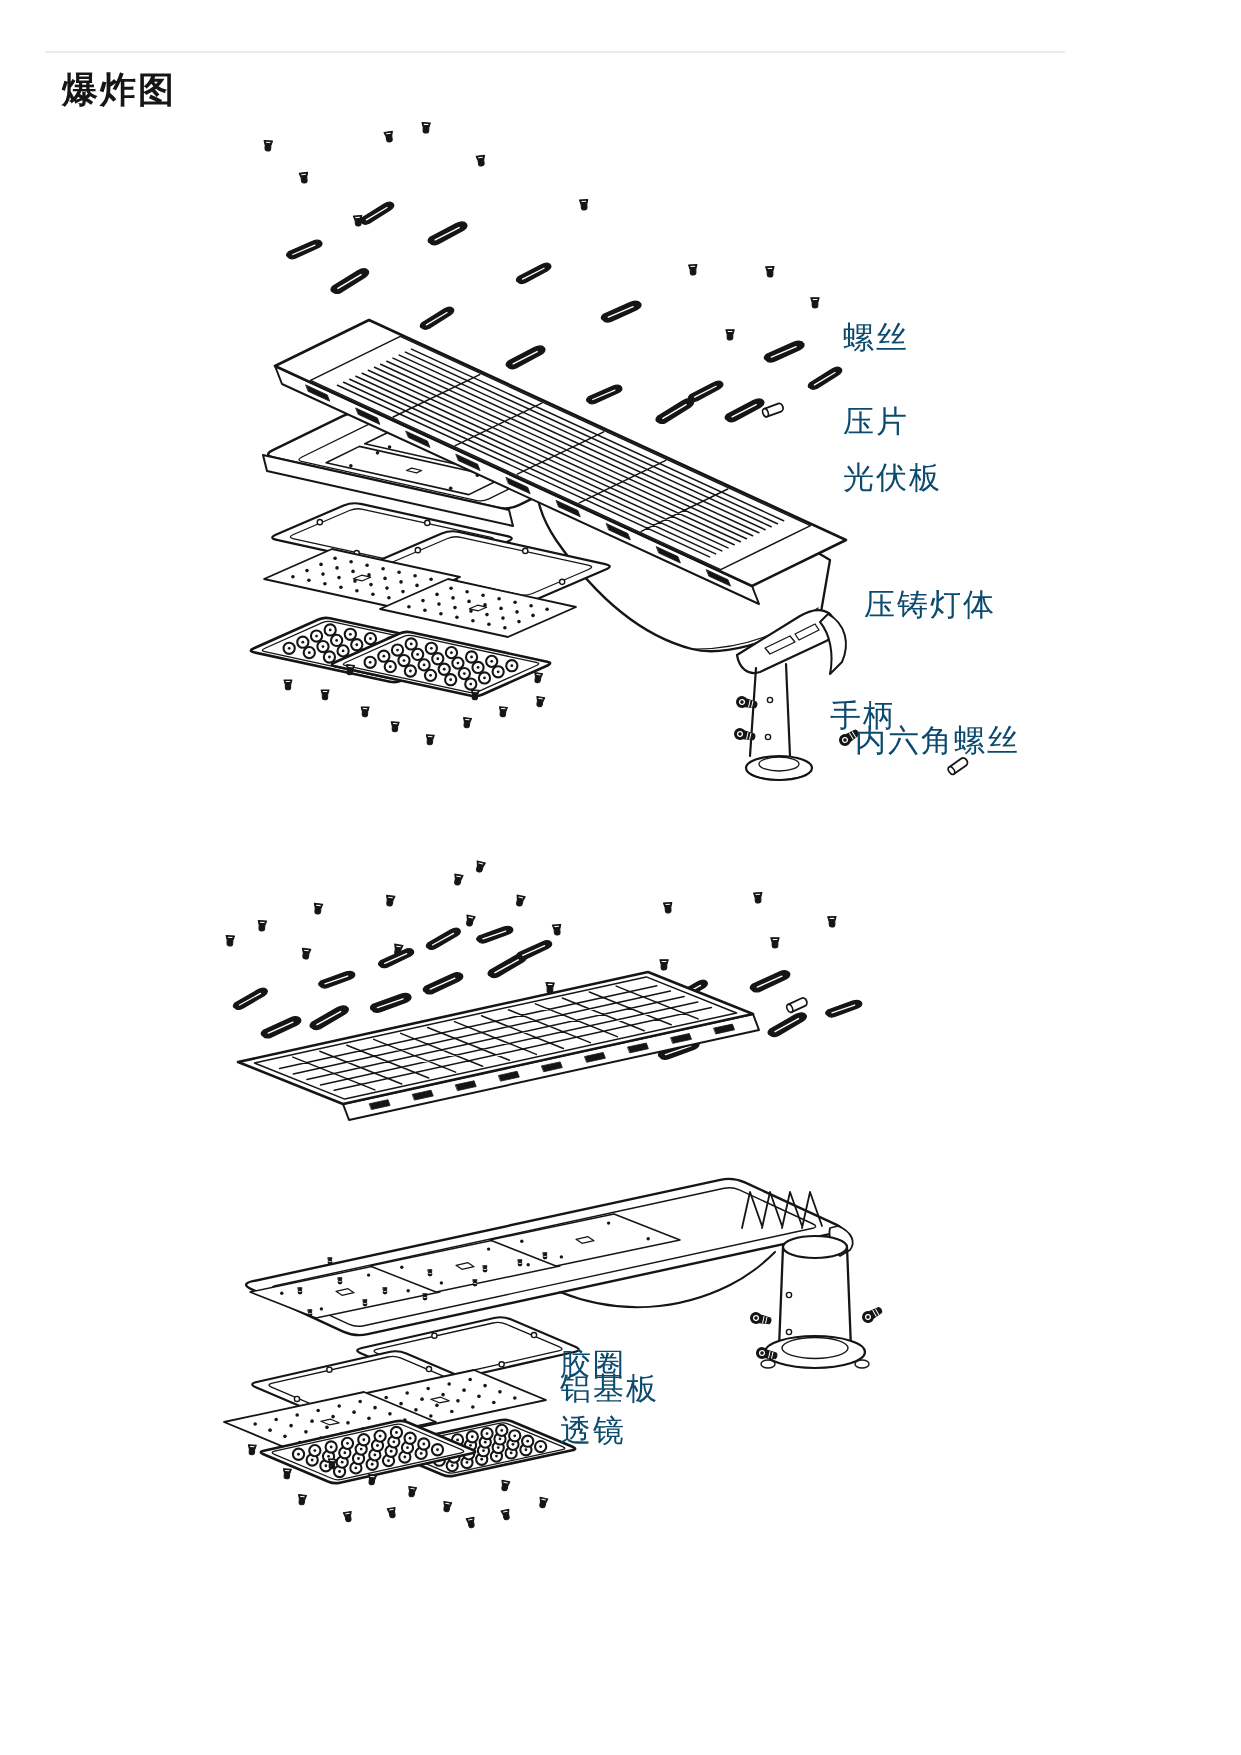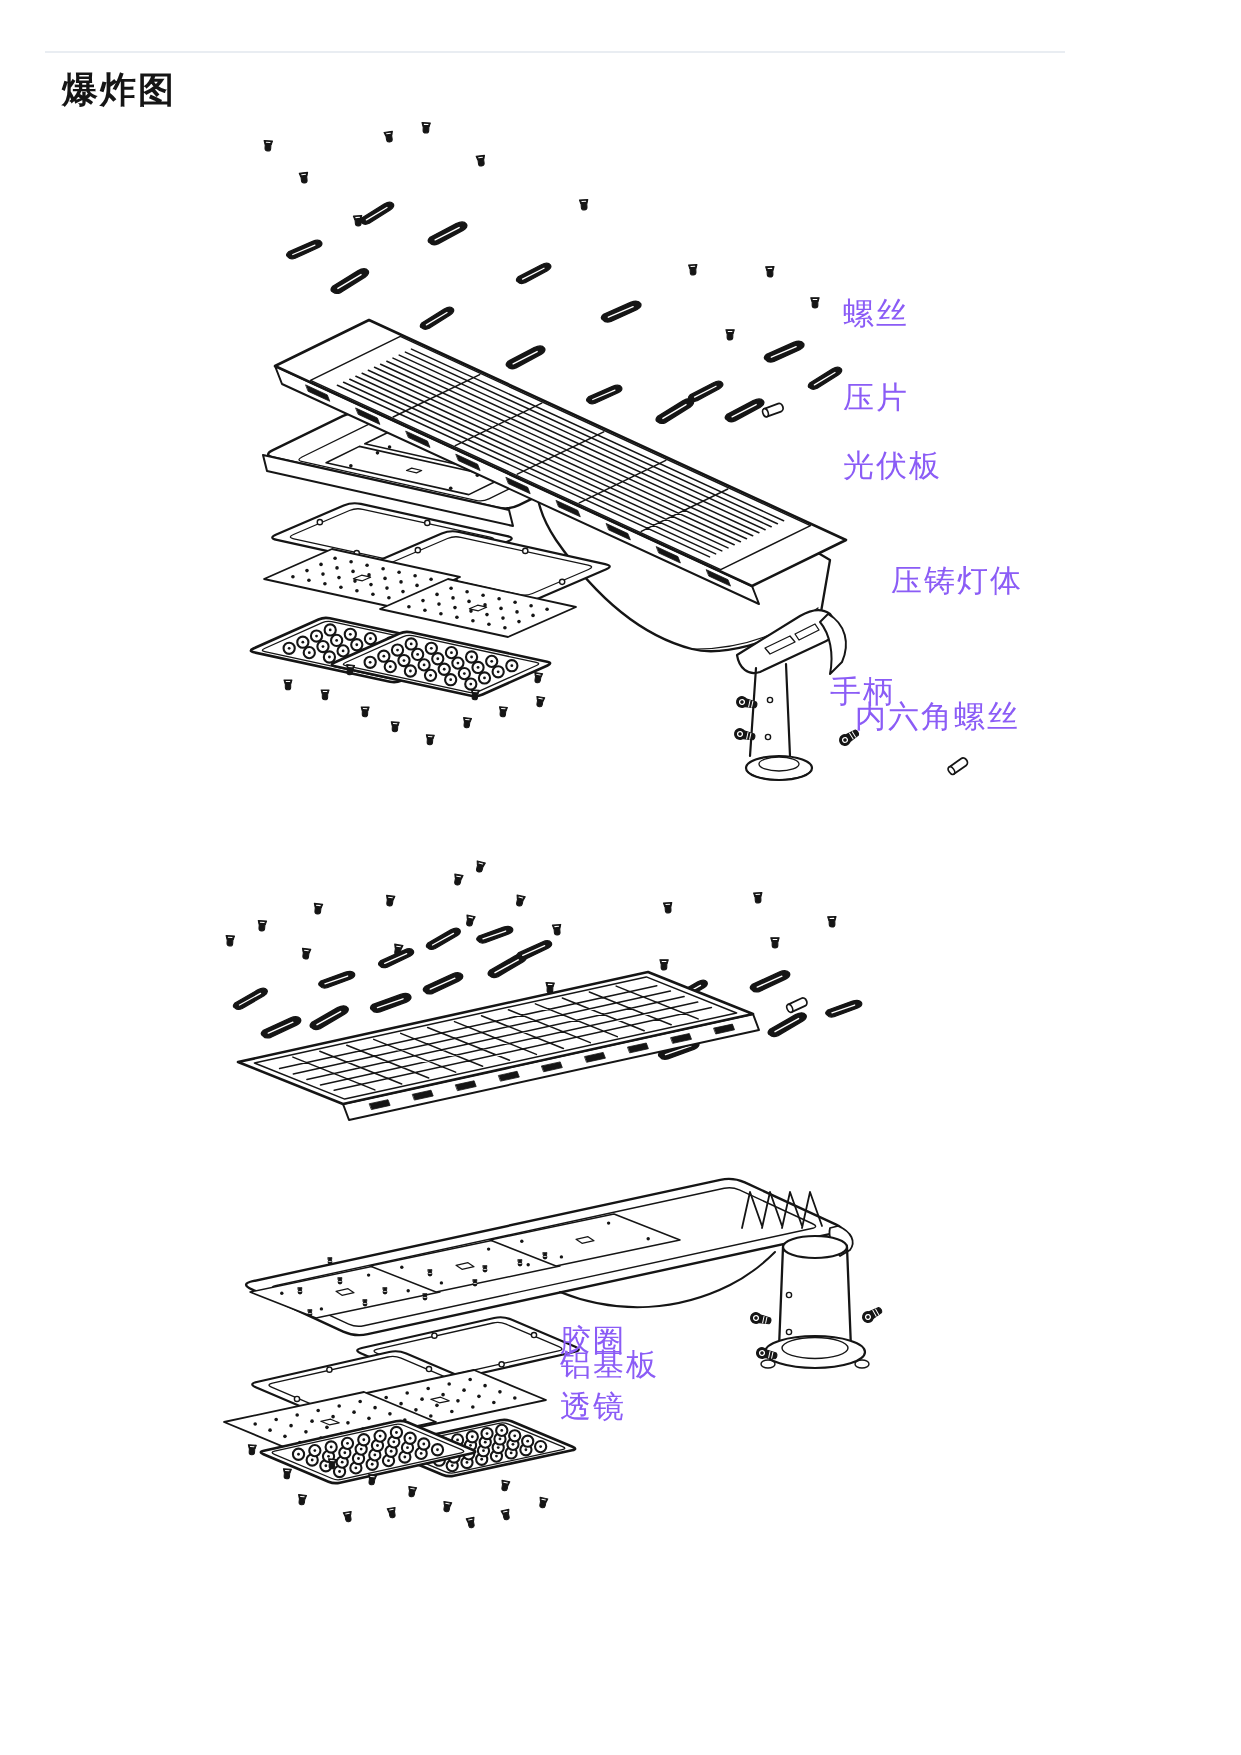--- a/index.html
+++ b/index.html
@@ -1,21 +1,21 @@
 <!DOCTYPE html>
 <html><head>
 <meta charset="utf-8">
 <style>
   html,body{margin:0;padding:0;background:#fff;}
   .page{position:relative;width:1241px;height:1755px;background:#fff;overflow:hidden;
         font-family:Liberation Sans, sans-serif;}
   .top-rule{position:absolute;left:45px;top:51px;width:1020px;height:2px;background:#e9edf2;}
   .page-title{position:absolute;left:62px;top:66px;font-size:36px;font-weight:600;
               color:#151515;letter-spacing:2px;white-space:nowrap;}
-  .label{position:absolute;font-size:31px;color:#8b5cf6;letter-spacing:2px;white-space:nowrap;}
+  .label{position:absolute;font-size:31px;color:#0c4a6e;letter-spacing:2px;white-space:nowrap;margin-top:24px;}
   svg{position:absolute;left:0;top:0;}
 </style>
 </head>
 <body>
 
 <div class="page">
   <div class="top-rule"></div>
   <div class="page-title">爆炸图</div>
 
   <svg id="art" width="1241" height="1755" viewBox="0 0 1241 1755">
@@ -998,21 +998,21 @@
             <path d="M-4,-5 L4,-5 L3,-1.6 L-3,-1.6 Z" fill="#151515" stroke="#151515" stroke-width="1" stroke-linejoin="round" stroke-linecap="round"></path>
             <path d="M-2.7,-1.6 L2.7,-1.6 L2.7,2.4 Q2.7,4.8 0,4.8 Q-2.7,4.8 -2.7,2.4 Z" fill="#151515" stroke="#151515" stroke-width="1" stroke-linejoin="round" stroke-linecap="round"></path>
             <path d="M-1.8,-3.4 L1.8,-3.4" fill="none" stroke="#fff" stroke-width="1" stroke-linejoin="round" stroke-linecap="round"></path>
           </g>
         </g>
       </g>
     </svg>
 
   <div class="label" style="left:843px;top:293px">螺丝</div>
   <div class="label" style="left:843px;top:377px">压片</div>
-  <div class="label" style="left:843px;top:445px">光伏板</div>
-  <div class="label" style="left:891px;top:560px">压铸灯体</div>
+  <div class="label" style="left:843px;top:433px">光伏板</div>
+  <div class="label" style="left:864px;top:560px">压铸灯体</div>
   <div class="label" style="left:830px;top:671px">手柄</div>
   <div class="label" style="left:855px;top:696px">内六角螺丝</div>
 
   <div class="label" style="left:560px;top:1320px">胶圈</div>
   <div class="label" style="left:560px;top:1344px">铝基板</div>
   <div class="label" style="left:560px;top:1386px">透镜</div>
 </div>
 
 </body></html>

